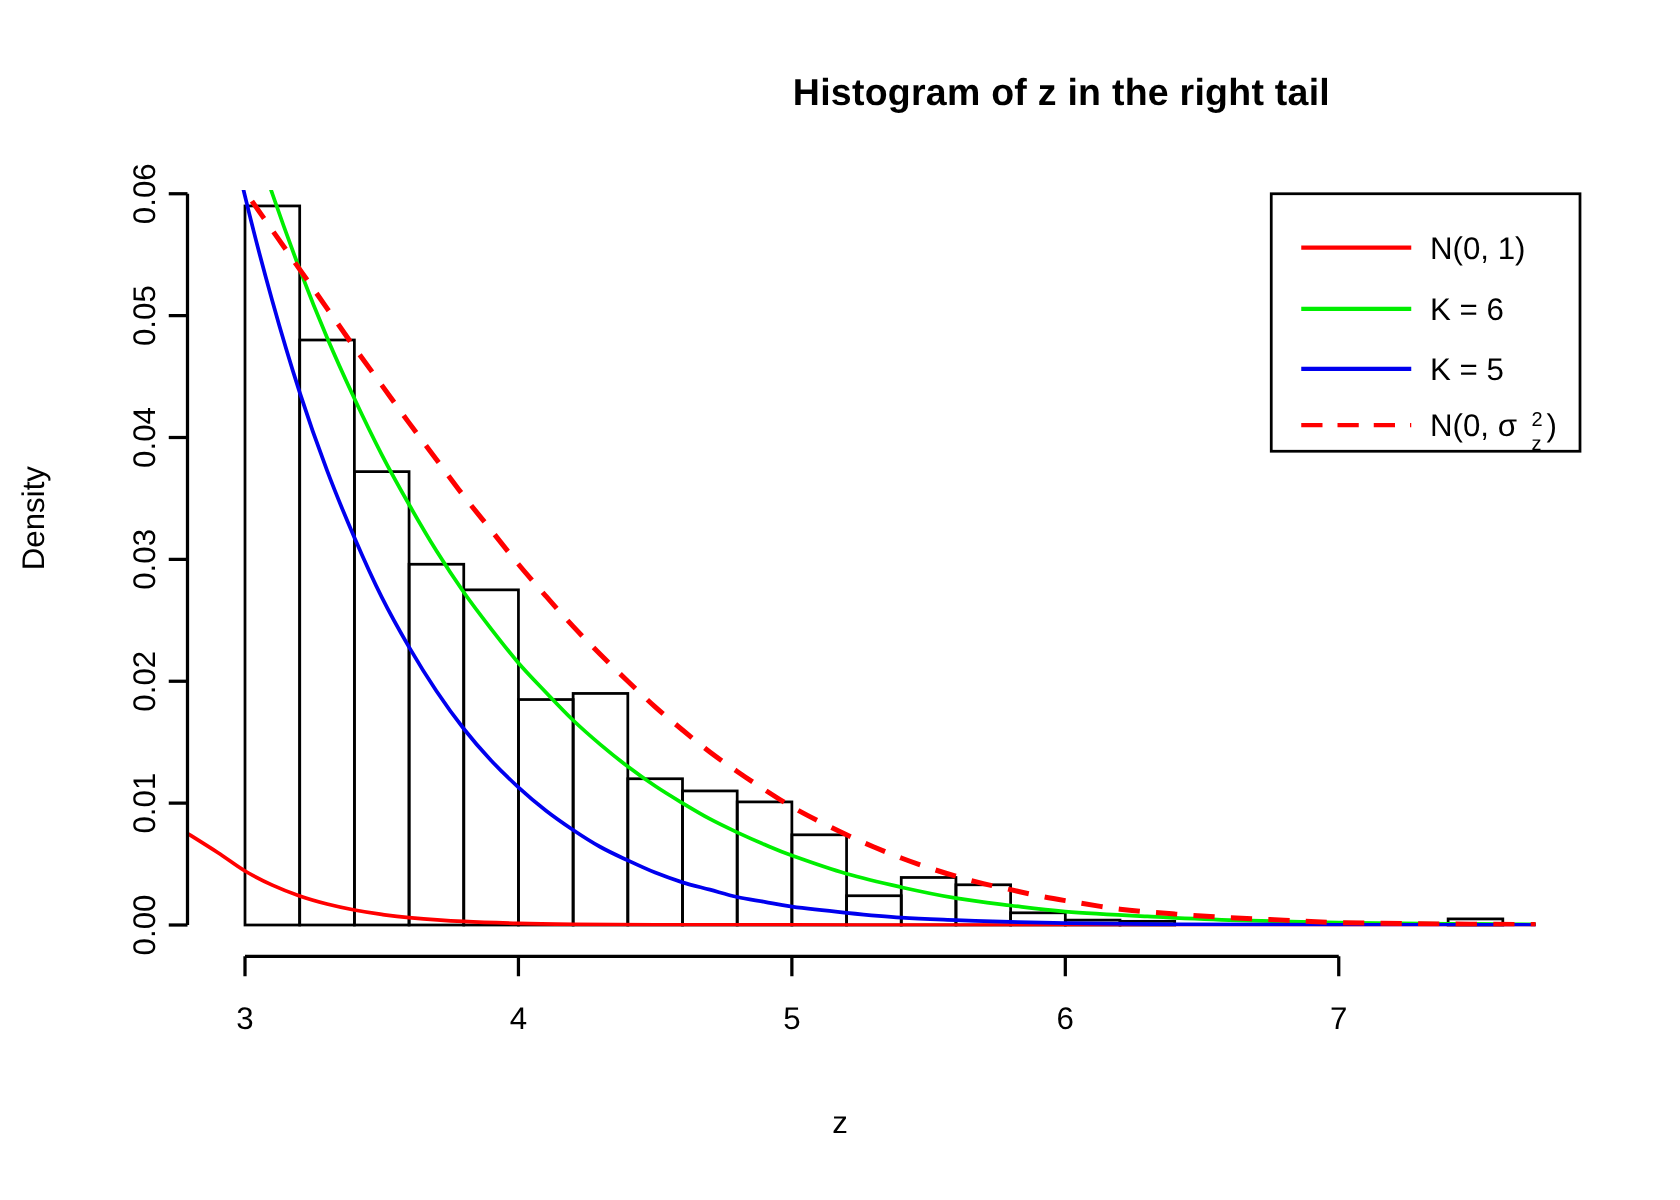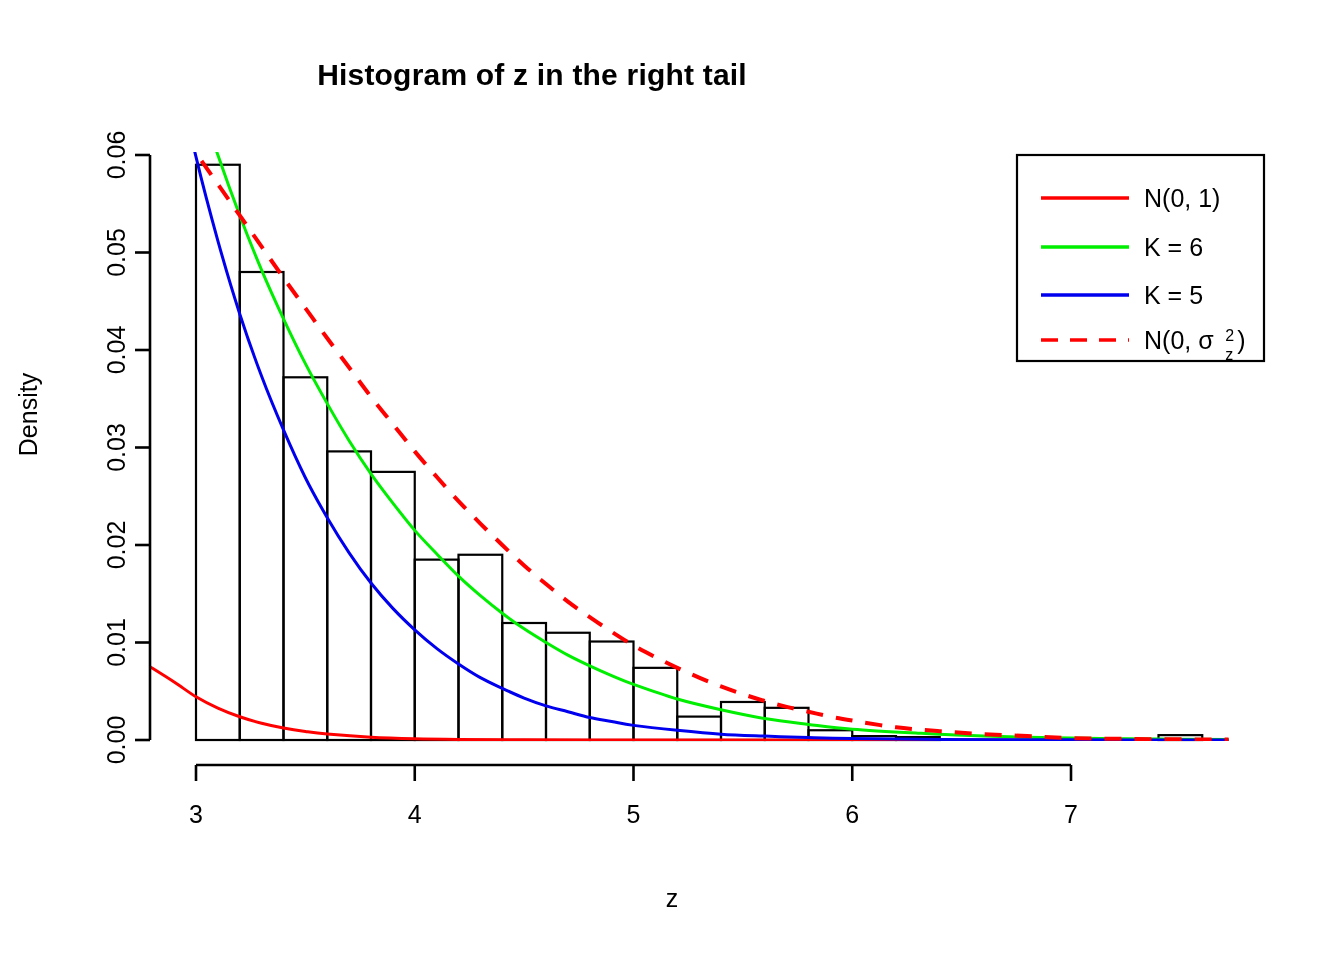--- a/index.html
+++ b/index.html
@@ -1,19 +1,19 @@
 <!DOCTYPE html>
 <html><head>
 <meta charset="utf-8">
 <style>
   html,body{margin:0;padding:0;background:#ffffff;}
   body{width:1344px;height:960px;font-family:"Liberation Sans",sans-serif;overflow:hidden;}
   #root{position:relative;width:1344px;height:960px;background:#ffffff;}
   #plot-title{
-    position:absolute;left:0;top:58px;width:1064px;text-align:center;
+    position:absolute;left:0;top:58px;width:1064px;text-align:right;
     font-size:30px;font-weight:bold;color:#000;letter-spacing:.2px;
   }
   #ylab{
     position:absolute;left:-52px;top:400px;width:160px;text-align:center;
     font-size:25px;color:#000;transform:rotate(-90deg);transform-origin:center center;
   }
   #xlab{
     position:absolute;left:0;top:884px;width:1344px;text-align:center;
     font-size:25px;color:#000;
   }

